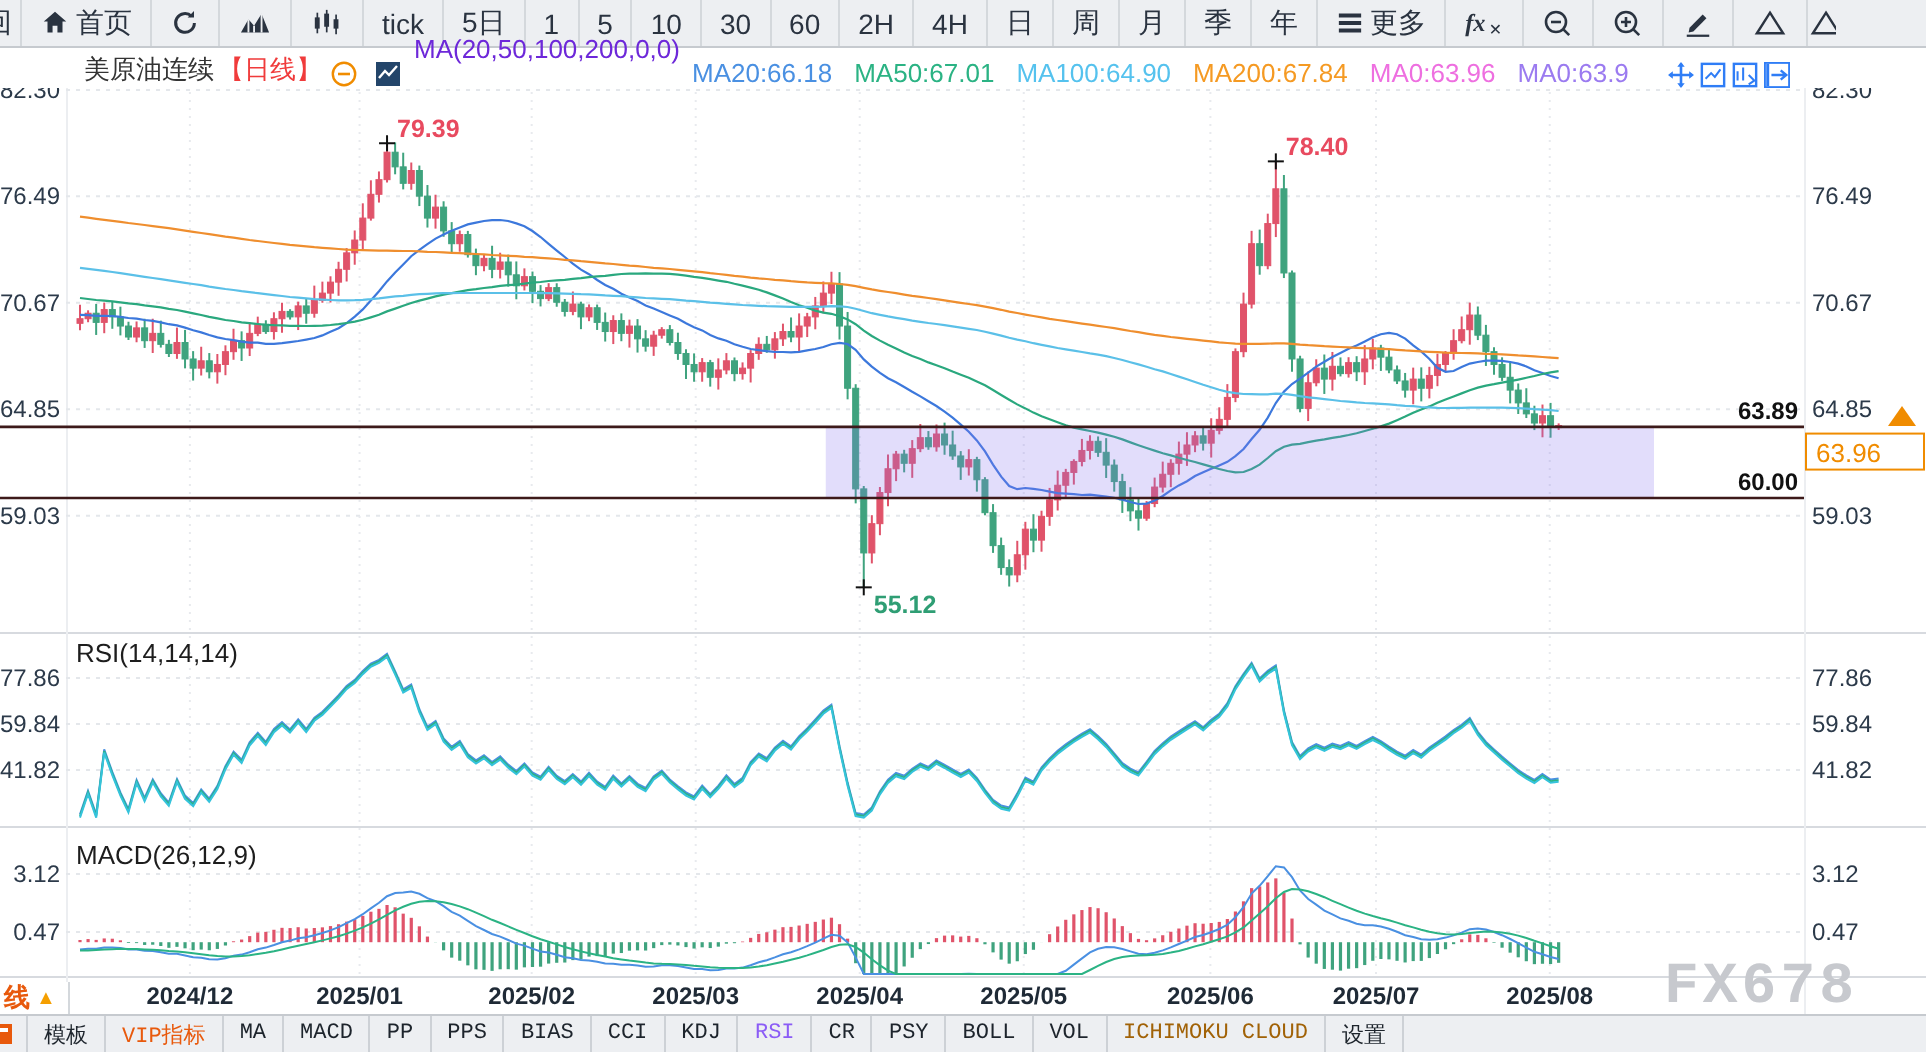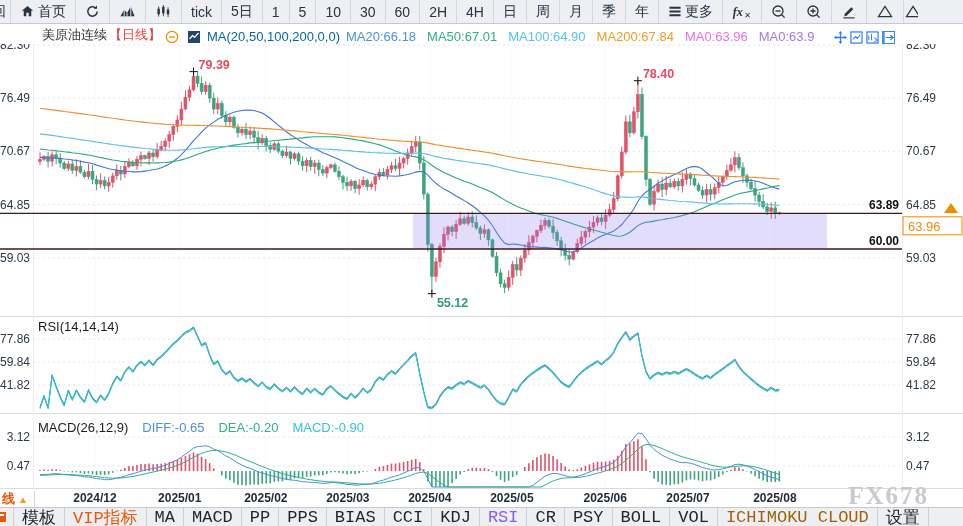--- a/index.html
+++ b/index.html
@@ -15,42 +15,42 @@
   .tb-btn.partial-left{padding:0 4px 0 0;}
   .tb-btn.partial-left span{margin-left:-8px;}
   .tb-btn.partial-right{padding:0;width:14px;flex:0 0 14px;justify-content:flex-start;border-right:none;}
   .tb-fill{flex:1;}
   
   .legend{position:absolute;top:24px;left:0;right:0;height:20px;background:#fff;
           display:flex;align-items:flex-end;font-size:13px;z-index:6;padding-left:42px;}
   .legend .sym{color:#333;}
   .legend .per{color:#f03b3b;margin-left:2px;}
   .legend .micon{display:inline-flex;margin:0 4px;cursor:pointer;}
-  .legend .mas{color:#0369a1;margin:0 6px 0 2px;}
+  .legend .mas{color:#6d28d9;margin:0 6px 12px 2px;}
   .legend .mi{margin-right:11px;}
   .panel-icons{margin-left:auto;margin-right:68px;display:flex;gap:3px;}
   .panel-icons span{display:inline-flex;cursor:pointer;}
   
   .ind-row{position:absolute;left:38px;display:flex;gap:14px;font-size:13px;z-index:5;height:15px;align-items:center;}
   .ind-row .t{color:#1d1d1d;}
   
   .tabs{position:absolute;left:0;right:0;bottom:0;height:18px;background:#edeff2;
         border-top:1px solid #c6cacf;display:flex;align-items:stretch;z-index:6;
-        font-family:"Liberation Mono",monospace;font-size:17px;color:#1d242c;}
+        font-family:"Liberation Mono",monospace;font-size:11px;color:#1d242c;}
   .tab{display:flex;align-items:center;padding:0 8px;border-right:1px solid #cdd1d6;cursor:pointer;white-space:nowrap;}
   .tab.chip{padding:0 5px 0 0;}
   .tab-fill{flex:1;}
   
   .drawline{position:absolute;left:0;bottom:19px;height:16px;display:flex;align-items:center;
             font-size:13px;font-weight:bold;color:#e8590c;z-index:5;padding-left:2px;gap:3px;
             border-right:1px solid #d4d8dc;padding-right:6px;background:#fff;}
   .drawline .tri{color:#f59f00;font-size:10px;}
   
-  .watermark{position:absolute;right:34px;bottom:16px;z-index:2;font-family:Liberation Serif, serif;
-             font-weight:bold;font-size:25px;color:#c7c9ce;letter-spacing:2px;}
+  .watermark{position:absolute;right:34px;bottom:16px;z-index:2;font-family:Liberation Mono, monospace;
+             font-weight:bold;font-size:29px;color:#c7c9ce;letter-spacing:2px;}
 </style>
 </head>
 <body>
 
 <div class="app">
   <svg id="chart-svg" width="963" height="526">
       <line x1="0" y1="316.5" x2="963" y2="316.5" stroke="#d7dadf" stroke-width="1"></line>
       <line x1="0" y1="413.5" x2="963" y2="413.5" stroke="#d7dadf" stroke-width="1"></line>
       <line x1="0" y1="488.5" x2="963" y2="488.5" stroke="#d7dadf" stroke-width="1"></line>
       <line x1="33.5" y1="44" x2="33.5" y2="507" stroke="#eceef1"></line>
@@ -883,25 +883,20 @@
         </span>
       </span>
   </div>
 
   <div class="ind-row" style="top:319px">
     <span class="t">RSI(14,14,14)</span>
   </div>
 
   <div class="ind-row" style="top:420px">
     <span class="t">MACD(26,12,9)</span>
-    <span id="macd-items" style="display:flex;gap:14px">
-        <span style="color: rgb(74, 144, 226);">DIFF:-0.65</span>
-        <span style="color: rgb(43, 179, 132);">DEA:-0.20</span>
-        <span style="color: rgb(53, 195, 220);">MACD:-0.90</span>
-      </span>
   </div>
 
   <div class="drawline">
     <span>线</span>
     <span class="tri">▲</span>
   </div>
 
   <div class="tabs" id="tabs">
       <div class="tab chip">
         <svg width="12" height="12" viewBox="0 0 12 12" style="margin-left:-4px">

